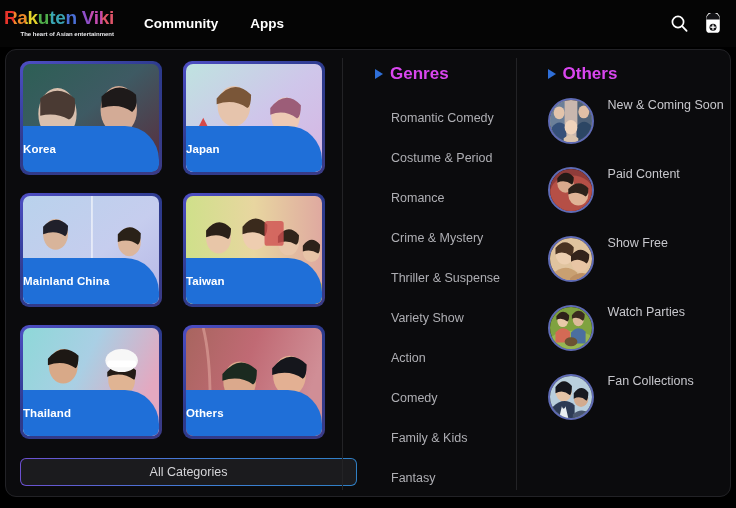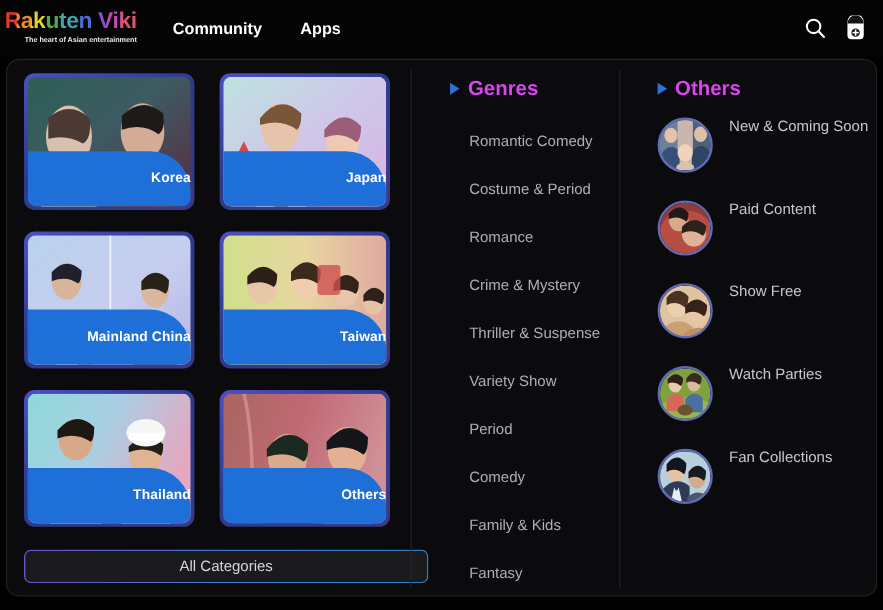--- a/index.html
+++ b/index.html
@@ -93,21 +93,21 @@
   .card-inner {
     width: 100%; height: 100%;
     border-radius: 7px; overflow: hidden; position: relative;
   }
   .card-art { position: absolute; inset: 0; }
   .card-label {
     position: absolute; left: 0; bottom: 0;
     width: 100%; height: 46px;
     background: #1f6fd8;
     border-radius: 0 34px 7px 7px;
-    display: flex; align-items: center; justify-content: flex-end;
+    display: flex; align-items: center; justify-content: flex-start;
     padding-right: 0;
   }
   .card-label span {
     font-size: 11.5px; font-weight: bold; color: #ffffff;
     letter-spacing: 0.1px;
   }
   .all-categories {
     margin-top: 19px; width: 337px; height: 28px;
     border-radius: 6px;
     background:
@@ -371,21 +371,21 @@
     <div class="sec-head">
       <i class="tri-right"></i>
       <span>Genres</span>
     </div>
     <div class="genre-item">Romantic Comedy</div>
     <div class="genre-item">Costume &amp; Period</div>
     <div class="genre-item">Romance</div>
     <div class="genre-item">Crime &amp; Mystery</div>
     <div class="genre-item">Thriller &amp; Suspense</div>
     <div class="genre-item">Variety Show</div>
-    <div class="genre-item">Period</div>
+    <div class="genre-item">Action</div>
     <div class="genre-item">Comedy</div>
     <div class="genre-item">Family &amp; Kids</div>
     <div class="genre-item">Fantasy</div>
   </div>
 
   <div class="vdiv"></div>
 
   <div class="col-others">
     <div class="sec-head">
       <i class="tri-right"></i>

